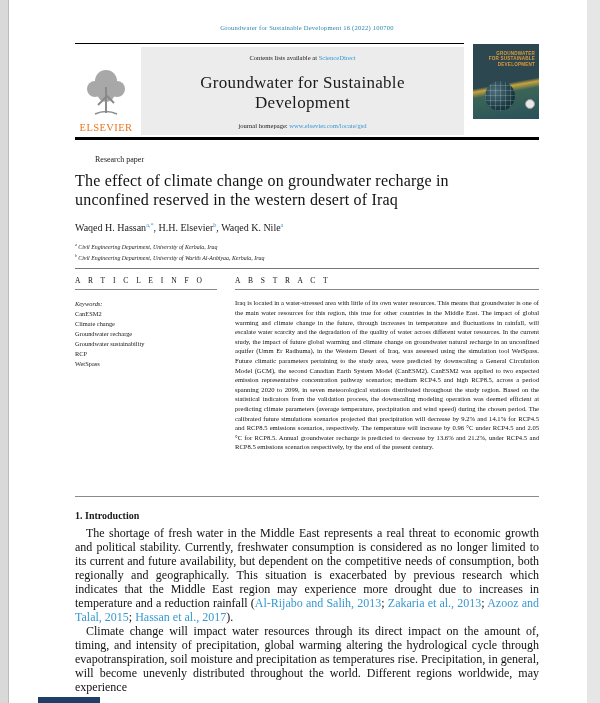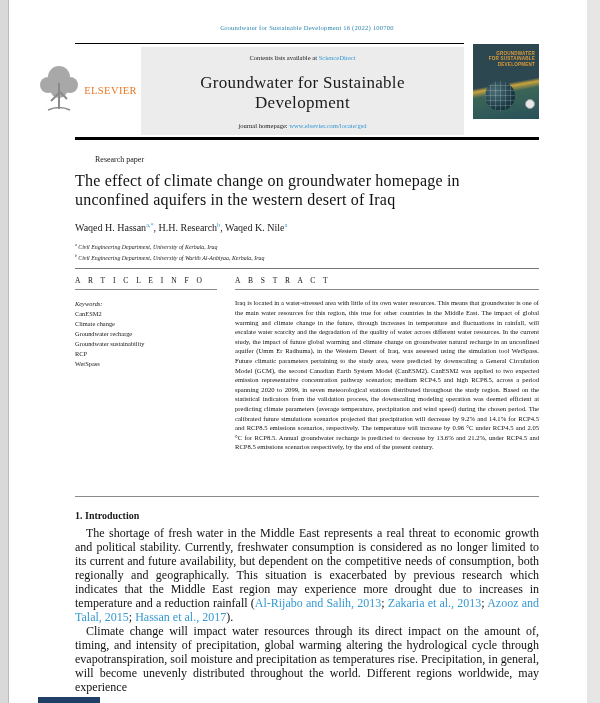--- a/index.html
+++ b/index.html
@@ -10,21 +10,21 @@
   }
   .margin-strip-left{position:absolute;left:0;top:0;width:8px;height:703px;background:#d9d9d9;}
   .margin-strip-right{position:absolute;right:0;top:0;width:13px;height:703px;background:#e6e6e6;}
   .sheet{position:absolute;left:8px;top:0;width:579px;height:703px;background:#fff;box-shadow:inset 1px 0 0 #bbb;}
   .content{margin:0 48px 0 67px;}
 
   .journal-header-cite{padding-top:24px;text-align:center;font-size:6.6px;color:#2d85ad;letter-spacing:0.2px;}
 
   .masthead{display:flex;margin-top:12px;border-bottom:3.5px solid #000;align-items:stretch;}
   .masthead-left{flex:1;border-top:1.5px solid #000;display:flex;padding:3px 0 2px 0;}
-  .logo-box{width:62px;display:flex;flex-direction:row;align-items:center;justify-content:flex-end;padding-bottom:2px;}
+  .logo-box{width:62px;display:flex;flex-direction:column;align-items:center;justify-content:flex-end;padding-bottom:2px;}
   .elsevier-word{color:#e87622;font-size:10.5px;letter-spacing:0.4px;margin-top:1px;}
   .banner{flex:1;background:#ececec;text-align:center;padding:7px 10px 6px 10px;margin-left:4px;}
   .contents-line{font-size:6.6px;}
   .journal-title{font-size:17px;margin-top:12px;letter-spacing:0.3px;}
   .homepage-line{font-size:6.6px;margin-top:9px;}
   .link{color:#3699d2;}
   .cover{width:66px;height:75px;margin-left:9px;margin-top:1px;position:relative;overflow:hidden;
     background:linear-gradient(170deg,#2c4750 0%,#2c4750 52%,#c9a33b 56%,#3c6557 63%,#28505a 100%);}
   .cover-title{position:absolute;top:7px;right:4px;text-align:right;
     font-family:"Liberation Sans",sans-serif;font-size:4.6px;line-height:5.4px;
@@ -111,23 +111,23 @@
           <div>FOR SUSTAINABLE</div>
           <div>DEVELOPMENT</div>
         </div>
         <div class="cover-globe"></div>
         <div class="cover-dot"></div>
       </div>
     </div>
 
     <div class="research-paper">Research paper</div>
 
-    <div class="paper-title">The effect of climate change on groundwater homepage in unconfined aquifers in the western desert of Iraq</div>
+    <div class="paper-title">The effect of climate change on groundwater recharge in unconfined reserved in the western desert of Iraq</div>
 
-    <div class="authors"><span>Waqed H. Hassan</span><span class="sup blue">a,*</span><span>, H.H. Research</span><span class="sup blue">b</span><span>, Waqed K. Nile</span><span class="sup blue">a</span></div>
+    <div class="authors"><span>Waqed H. Hassan</span><span class="sup blue">a,*</span><span>, H.H. Elsevier</span><span class="sup blue">b</span><span>, Waqed K. Nile</span><span class="sup blue">a</span></div>
 
     <div class="affils">
       <div><span class="sup">a</span><span> Civil Engineering Department, University of Kerbala, Iraq</span></div>
       <div><span class="sup">b</span><span> Civil Engineering Department, University of Warith Al-Anbiyaa, Kerbala, Iraq</span></div>
     </div>
 
     <div class="divider"></div>
 
     <div class="info-abstract">
       <div class="info-col">

